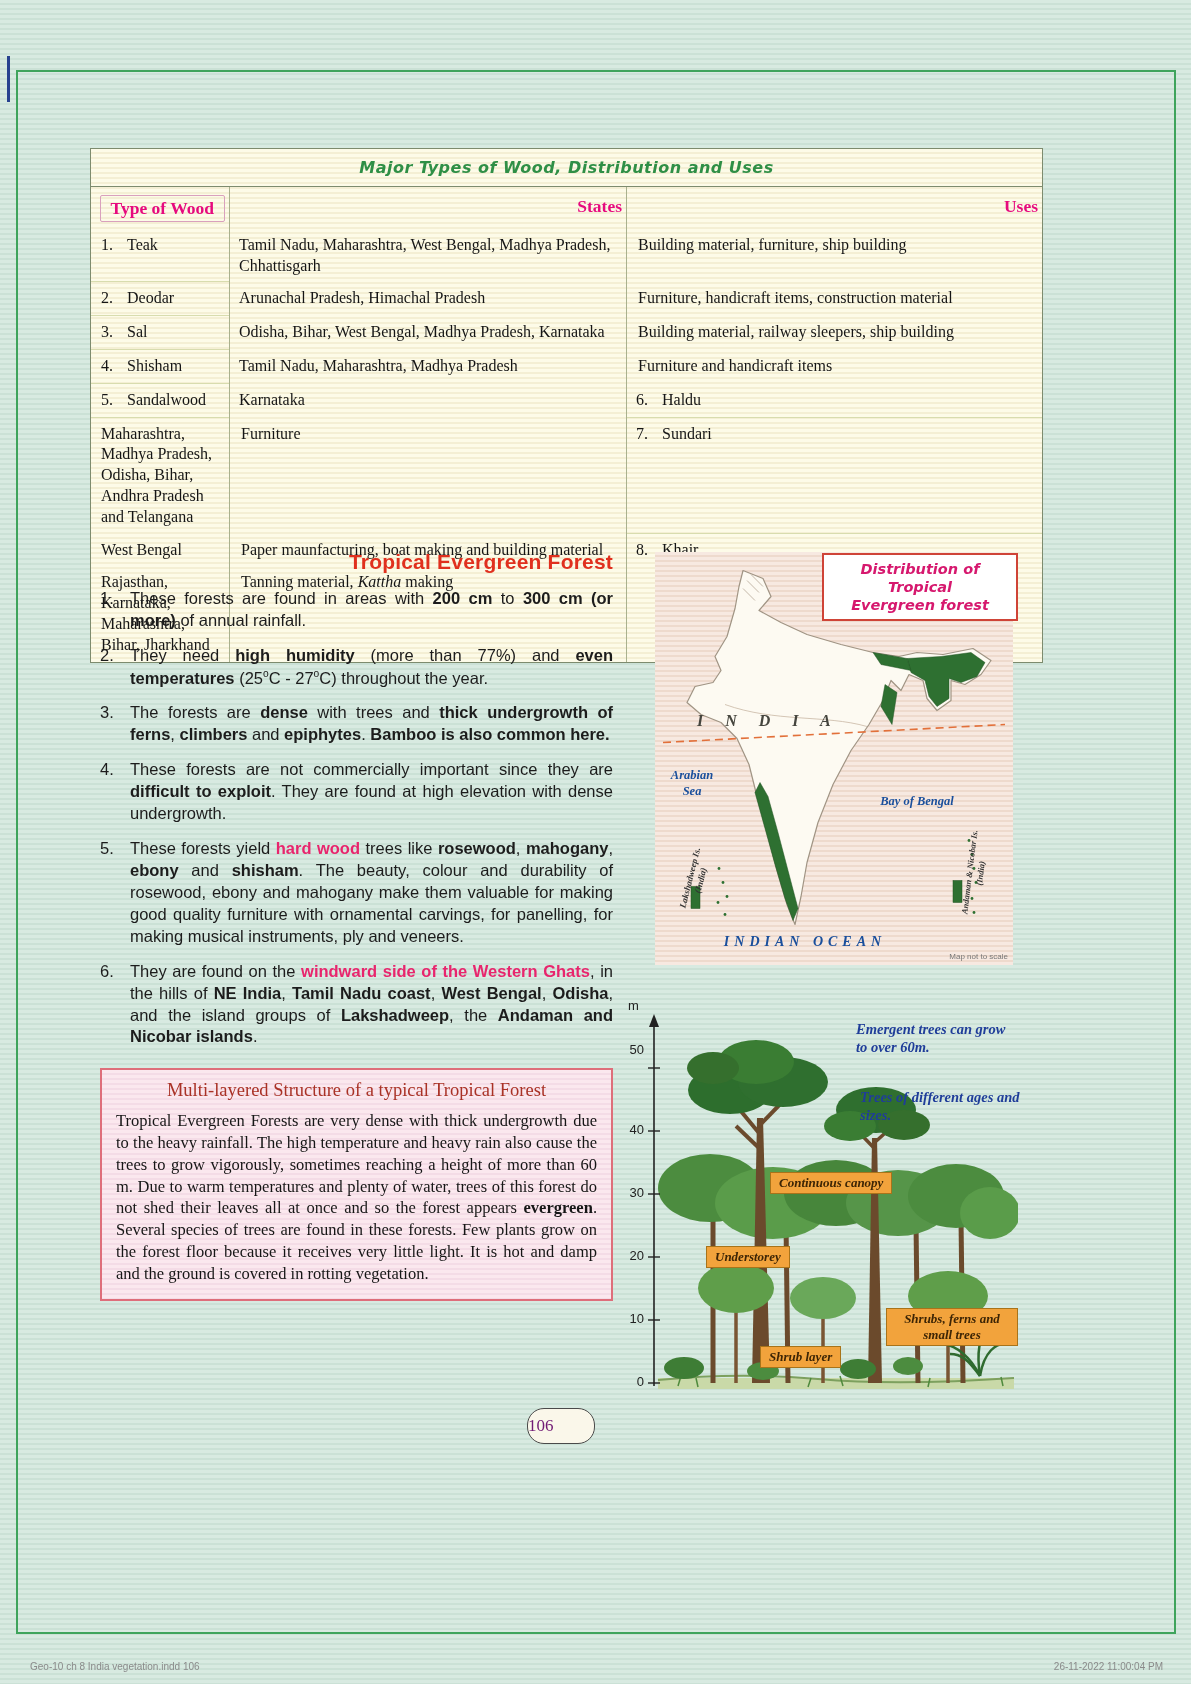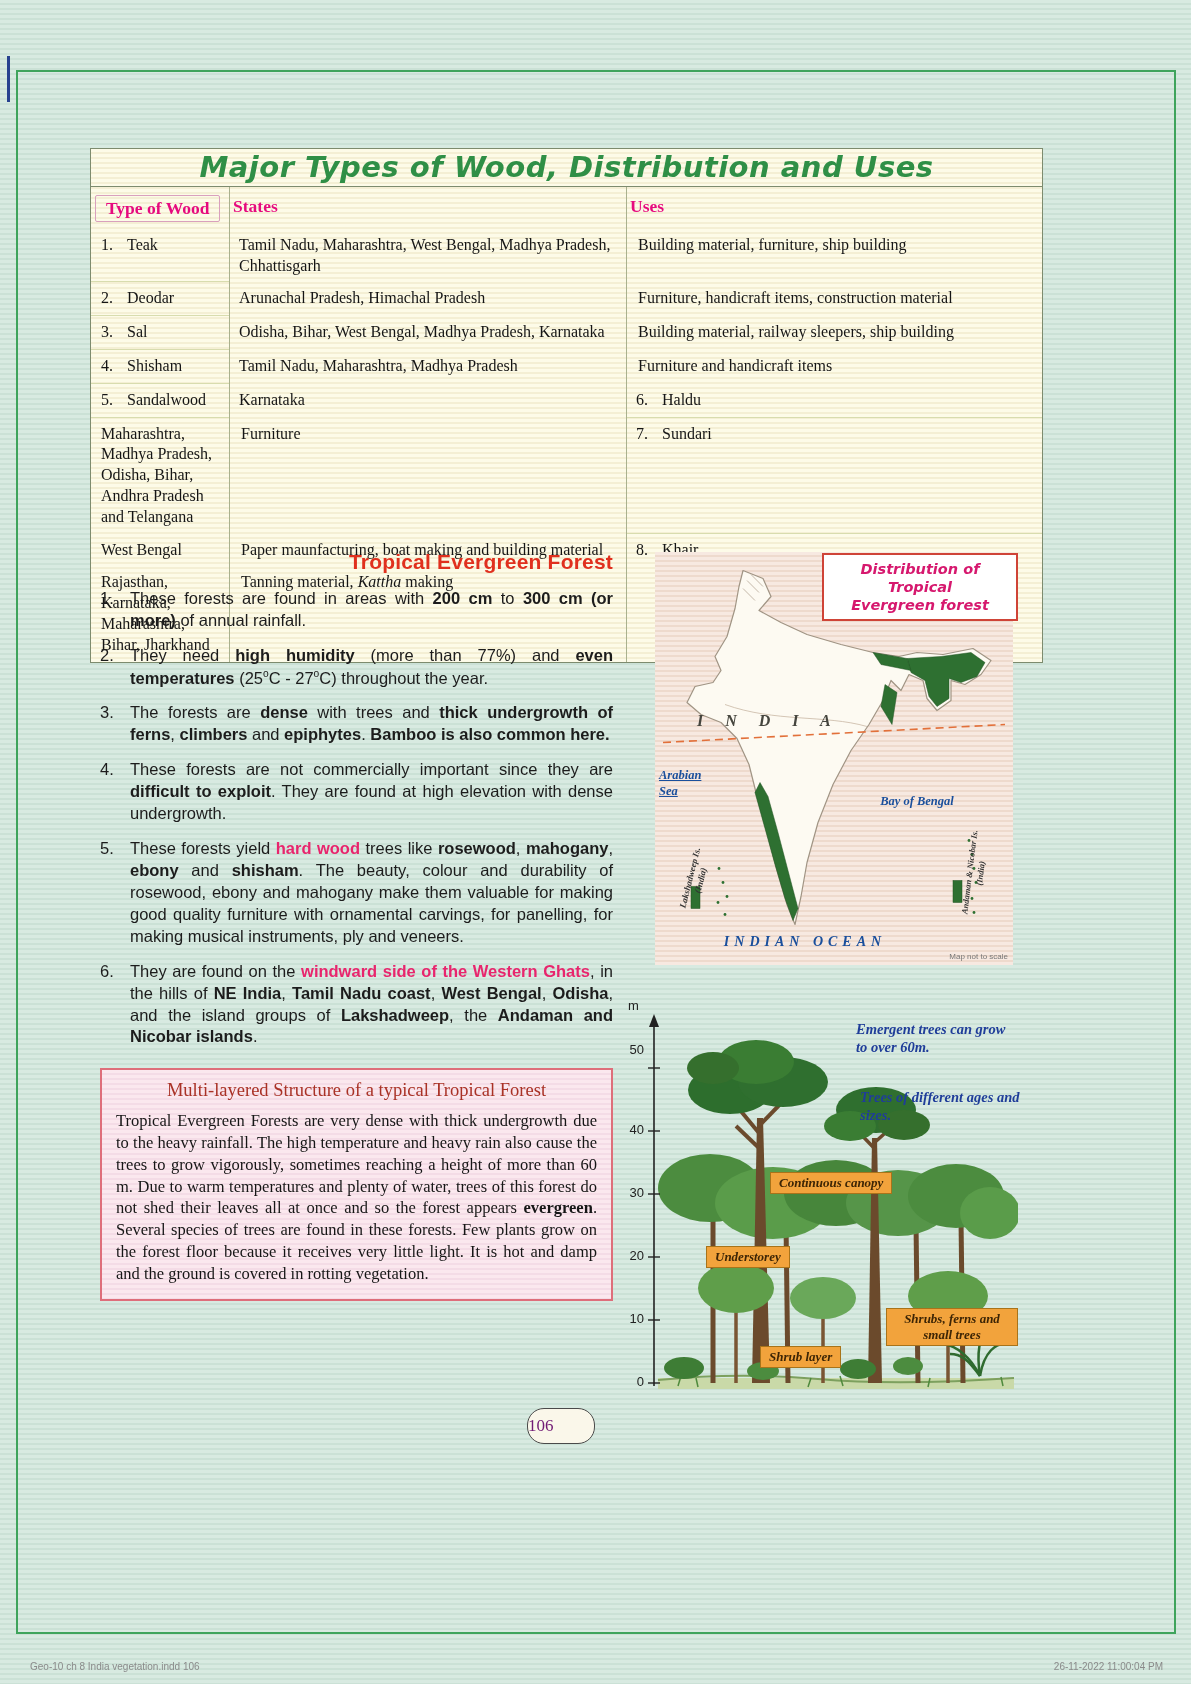--- a/index.html
+++ b/index.html
@@ -12,28 +12,28 @@
   .frame{position:absolute;left:16px;top:70px;width:1156px;height:1560px;border:2.5px solid #3fa45c;}
 
   
   .wood-table{
     position:absolute;left:90px;top:148px;width:953px;
     border:1.3px solid #7d8b6e;box-sizing:border-box;
     background:repeating-linear-gradient(180deg,#fdfbe8 0px,#fdfbe8 3px,#f4efd4 3px,#f4efd4 5px);
   }
   .wt-title{
     height:37px;line-height:37px;text-align:center;
-    font-family:"DejaVu Sans",sans-serif;font-style:italic;font-weight:bold;font-size:29px;
+    font-family:"DejaVu Sans",sans-serif;font-style:italic;font-weight:bold;font-size:16px;
     color:#2f8f46;border-bottom:1.5px solid #7d8b6e;letter-spacing:0.5px;
   }
   .wt-grid{display:grid;grid-template-columns:138px 397px 1fr;position:relative;}
   .vline{position:absolute;top:0;bottom:0;width:1px;background:#a9b18d;}
   .v1{left:138px;}.v2{left:535px;}
   .wt-cell{font-family:"Liberation Serif",serif;font-size:16px;line-height:1.3;color:#151515;box-sizing:border-box;}
-  .wt-h{font-weight:bold;color:#e60a7e;text-align:left;padding:8px 4px 7px;font-size:17.5px;}
+  .wt-h{font-weight:bold;color:#e60a7e;text-align:right;padding:8px 4px 7px;font-size:17.5px;}
   .typebox{border:1px solid #d9a0bd;padding:1px 10px;display:inline-block;border-radius:2px;}
   .c1{padding:6px 4px 6px 10px;}
   .c2{padding:6px 6px 6px 10px;}
   .c3{padding:6px 8px 6px 12px;}
   .rb{border-bottom:1px solid #d8dcae;}
   .tnum{display:inline-block;width:26px;}
   
   .leftcol{position:absolute;left:100px;top:550px;width:513px;}
   .sec-heading{margin:0 0 14px 2px;font-weight:bold;font-size:21px;color:#e0301e;letter-spacing:0.2px;text-align:right;}
   .li{display:flex;margin-bottom:13px;font-size:16.5px;line-height:1.33;color:#1c1c1c;}
@@ -49,21 +49,21 @@
   .ib-heading{text-align:center;font-family:"Liberation Serif",serif;font-weight:normal;font-size:18.5px;color:#a93226;margin-bottom:9px;}
   .ib-text{font-family:"Liberation Serif",serif;font-size:16.5px;line-height:1.32;color:#161616;text-align:justify;}
   
   .map{
     position:absolute;left:655px;top:552px;width:358px;height:413px;margin:0;
     background:repeating-linear-gradient(180deg,#f7e9e1 0px,#f7e9e1 3px,#eedacd 3px,#eedacd 5px);
   }
   .map svg{position:absolute;left:0;top:0;}
   .map .mlab{position:absolute;}
   .m-india{left:42px;top:160px;font:italic bold 16px "Liberation Serif",serif;letter-spacing:9px;color:#45453e;}
-  .m-arab{left:4px;top:216px;width:66px;text-align:left;font:italic bold 12.5px "Liberation Serif",serif;color:#1a4f9c;line-height:1.25;text-decoration:underline;}
+  .m-arab{left:4px;top:216px;width:66px;text-align:center;font:italic bold 12.5px "Liberation Serif",serif;color:#1a4f9c;line-height:1.25;}
   .m-bay{left:200px;top:242px;width:124px;text-align:center;font:italic bold 12.5px "Liberation Serif",serif;color:#1a4f9c;}
   .m-lak{left:-8px;top:316px;width:98px;transform:rotate(-76deg);text-align:center;font:italic bold 9px "Liberation Serif",serif;color:#333;line-height:1.25;}
   .m-and{left:264px;top:310px;width:112px;transform:rotate(-83deg);text-align:center;font:italic bold 8.5px "Liberation Serif",serif;color:#333;line-height:1.25;}
   .m-ocean{left:34px;top:382px;width:232px;text-align:center;font:italic bold 14px "Liberation Serif",serif;color:#1a4f9c;letter-spacing:5px;}
   .m-note{right:5px;top:400px;font-size:8px;color:#777;}
   .map-label{
     position:absolute;left:822px;top:553px;width:184px;padding:5px 4px;background:#ffffff;
     border:2px solid #cf4437;text-align:center;z-index:5;box-sizing:content-box;
     font:italic bold 14.5px "DejaVu Sans",sans-serif;color:#d6186e;line-height:1.25;
   }

